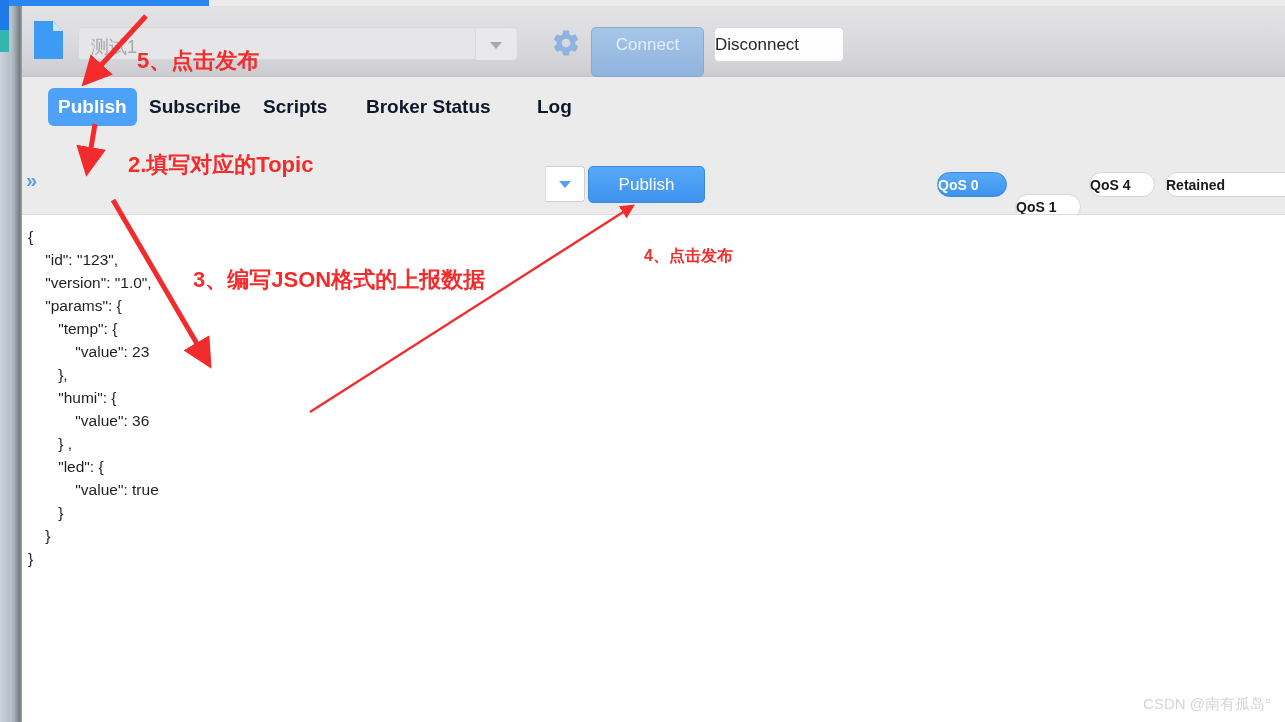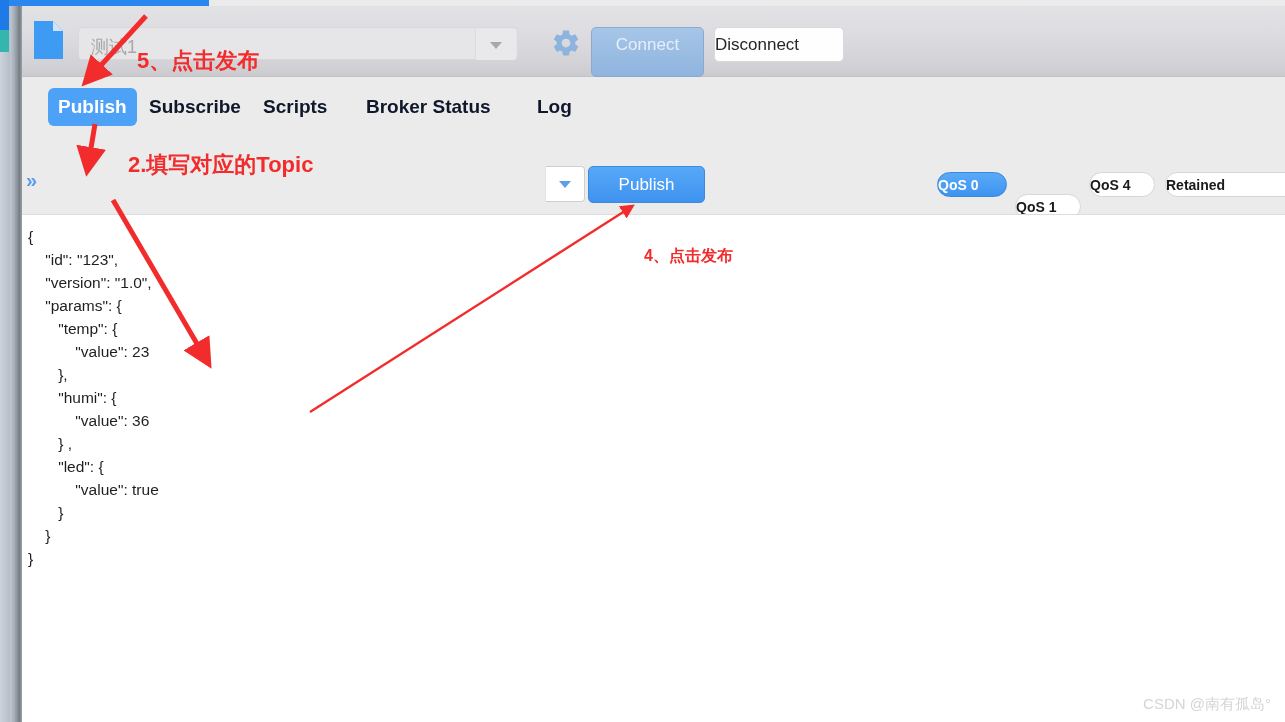--- a/index.html
+++ b/index.html
@@ -188,17 +188,18 @@
 
     <path d="M95,124 L89,160" stroke="#f22c2c" stroke-width="5" fill="none" marker-end="url(#ah)"></path>
 
     <path d="M113,200 L203,354" stroke="#f22c2c" stroke-width="5" fill="none" marker-end="url(#ah)"></path>
 
     <path d="M310,412 L628,209" stroke="#f22c2c" stroke-width="2.4" fill="none" marker-end="url(#ah)"></path>
   </svg>
 
   <div class="anno" id="anno1">5、点击发布</div>
   <div class="anno" id="anno2">2.填写对应的Topic</div>
+  <div class="anno" id="anno3">3、编写JSON格式的上报数据</div>
   <div class="anno" id="anno4">4、点击发布</div>
 
   <div class="watermark">CSDN @南有孤岛°</div>
 
 </div>
 
 </body></html>

